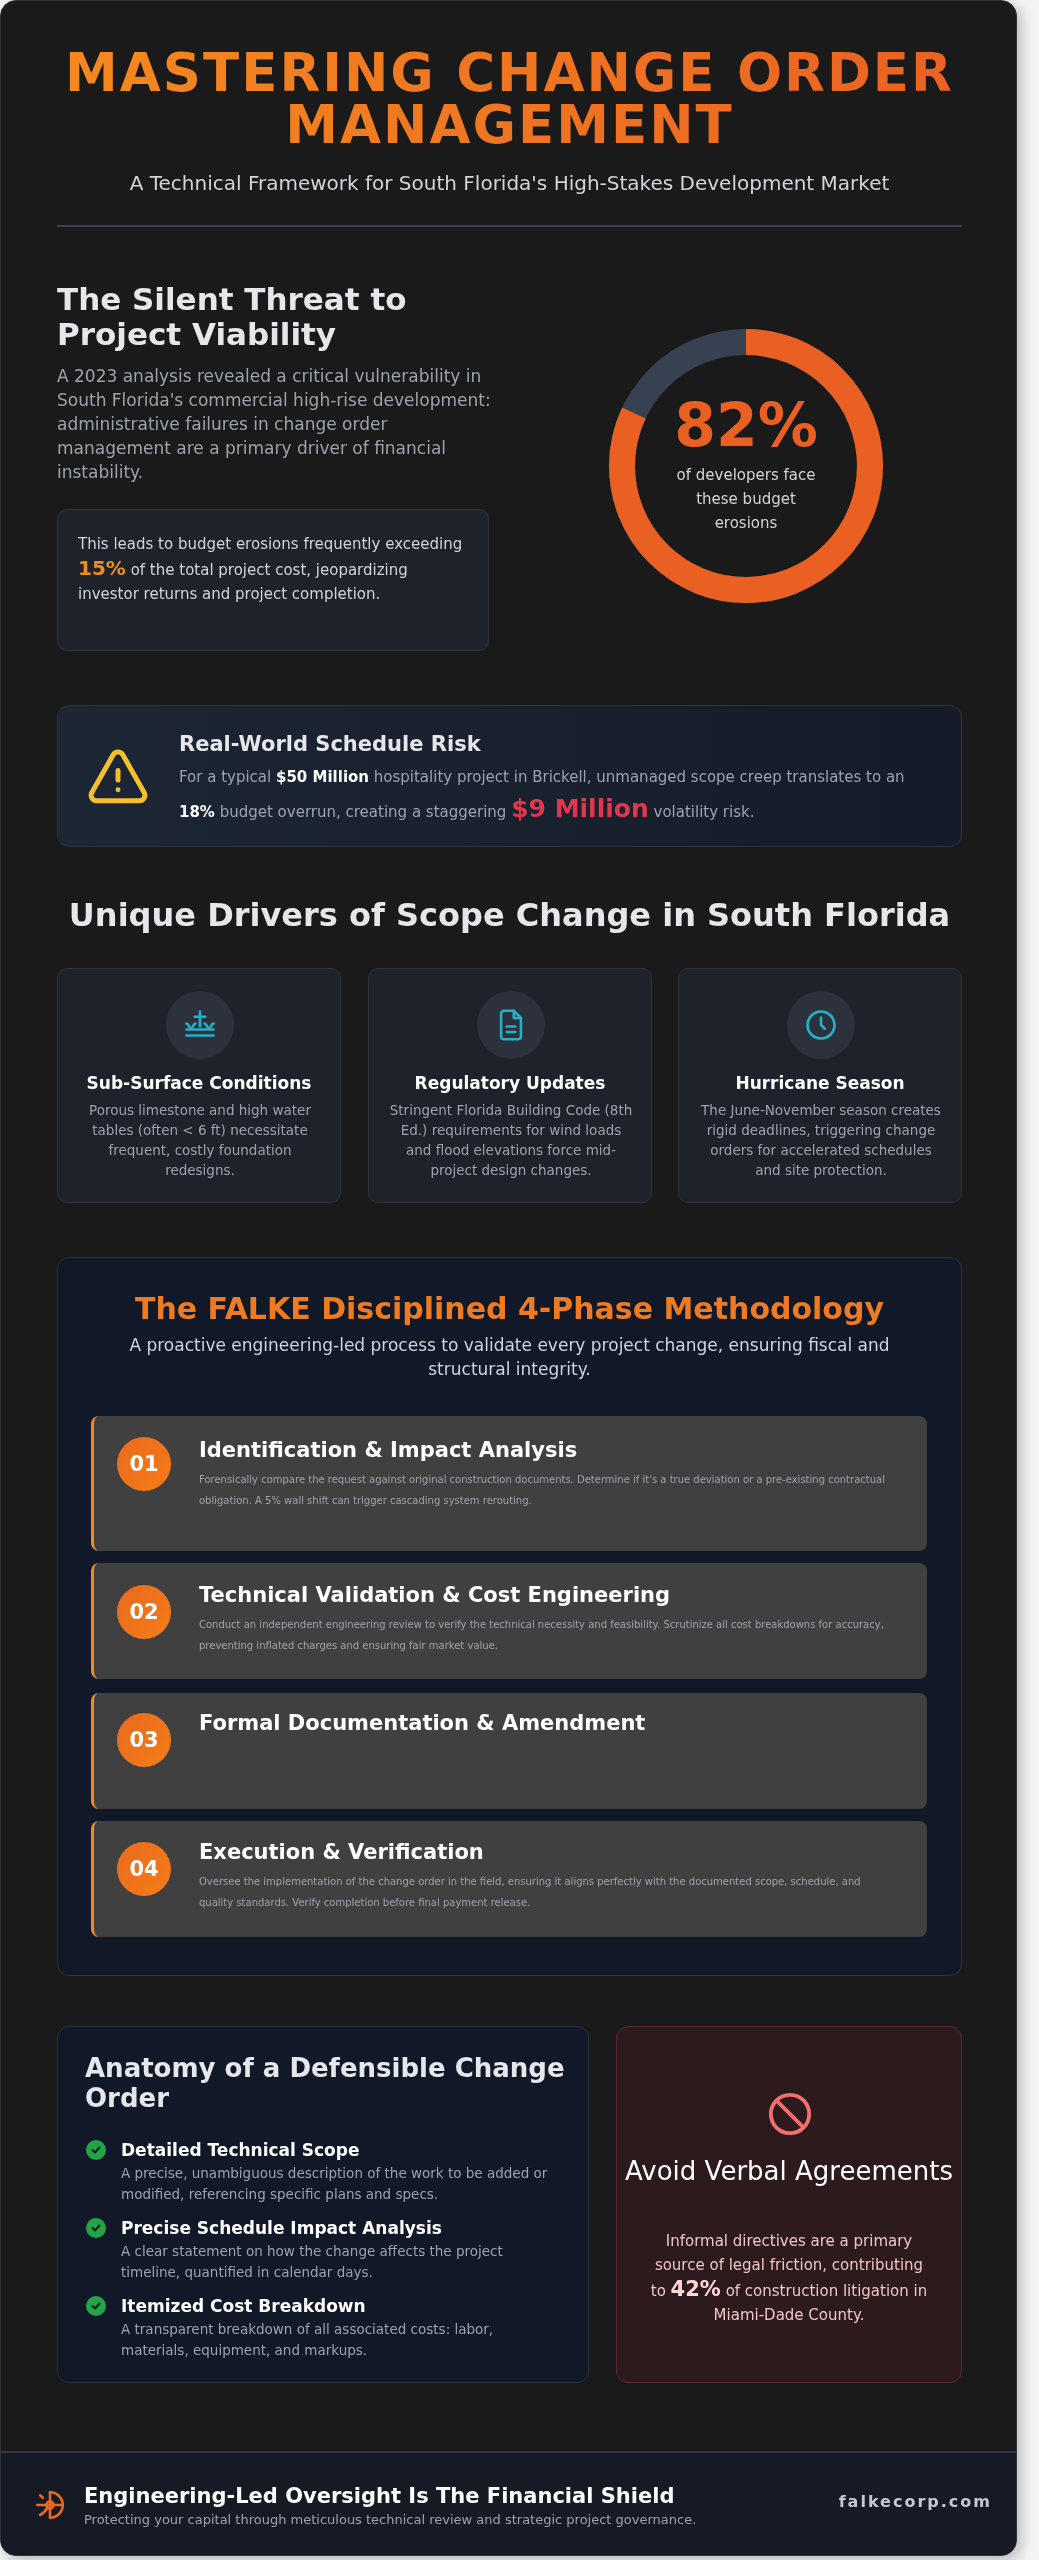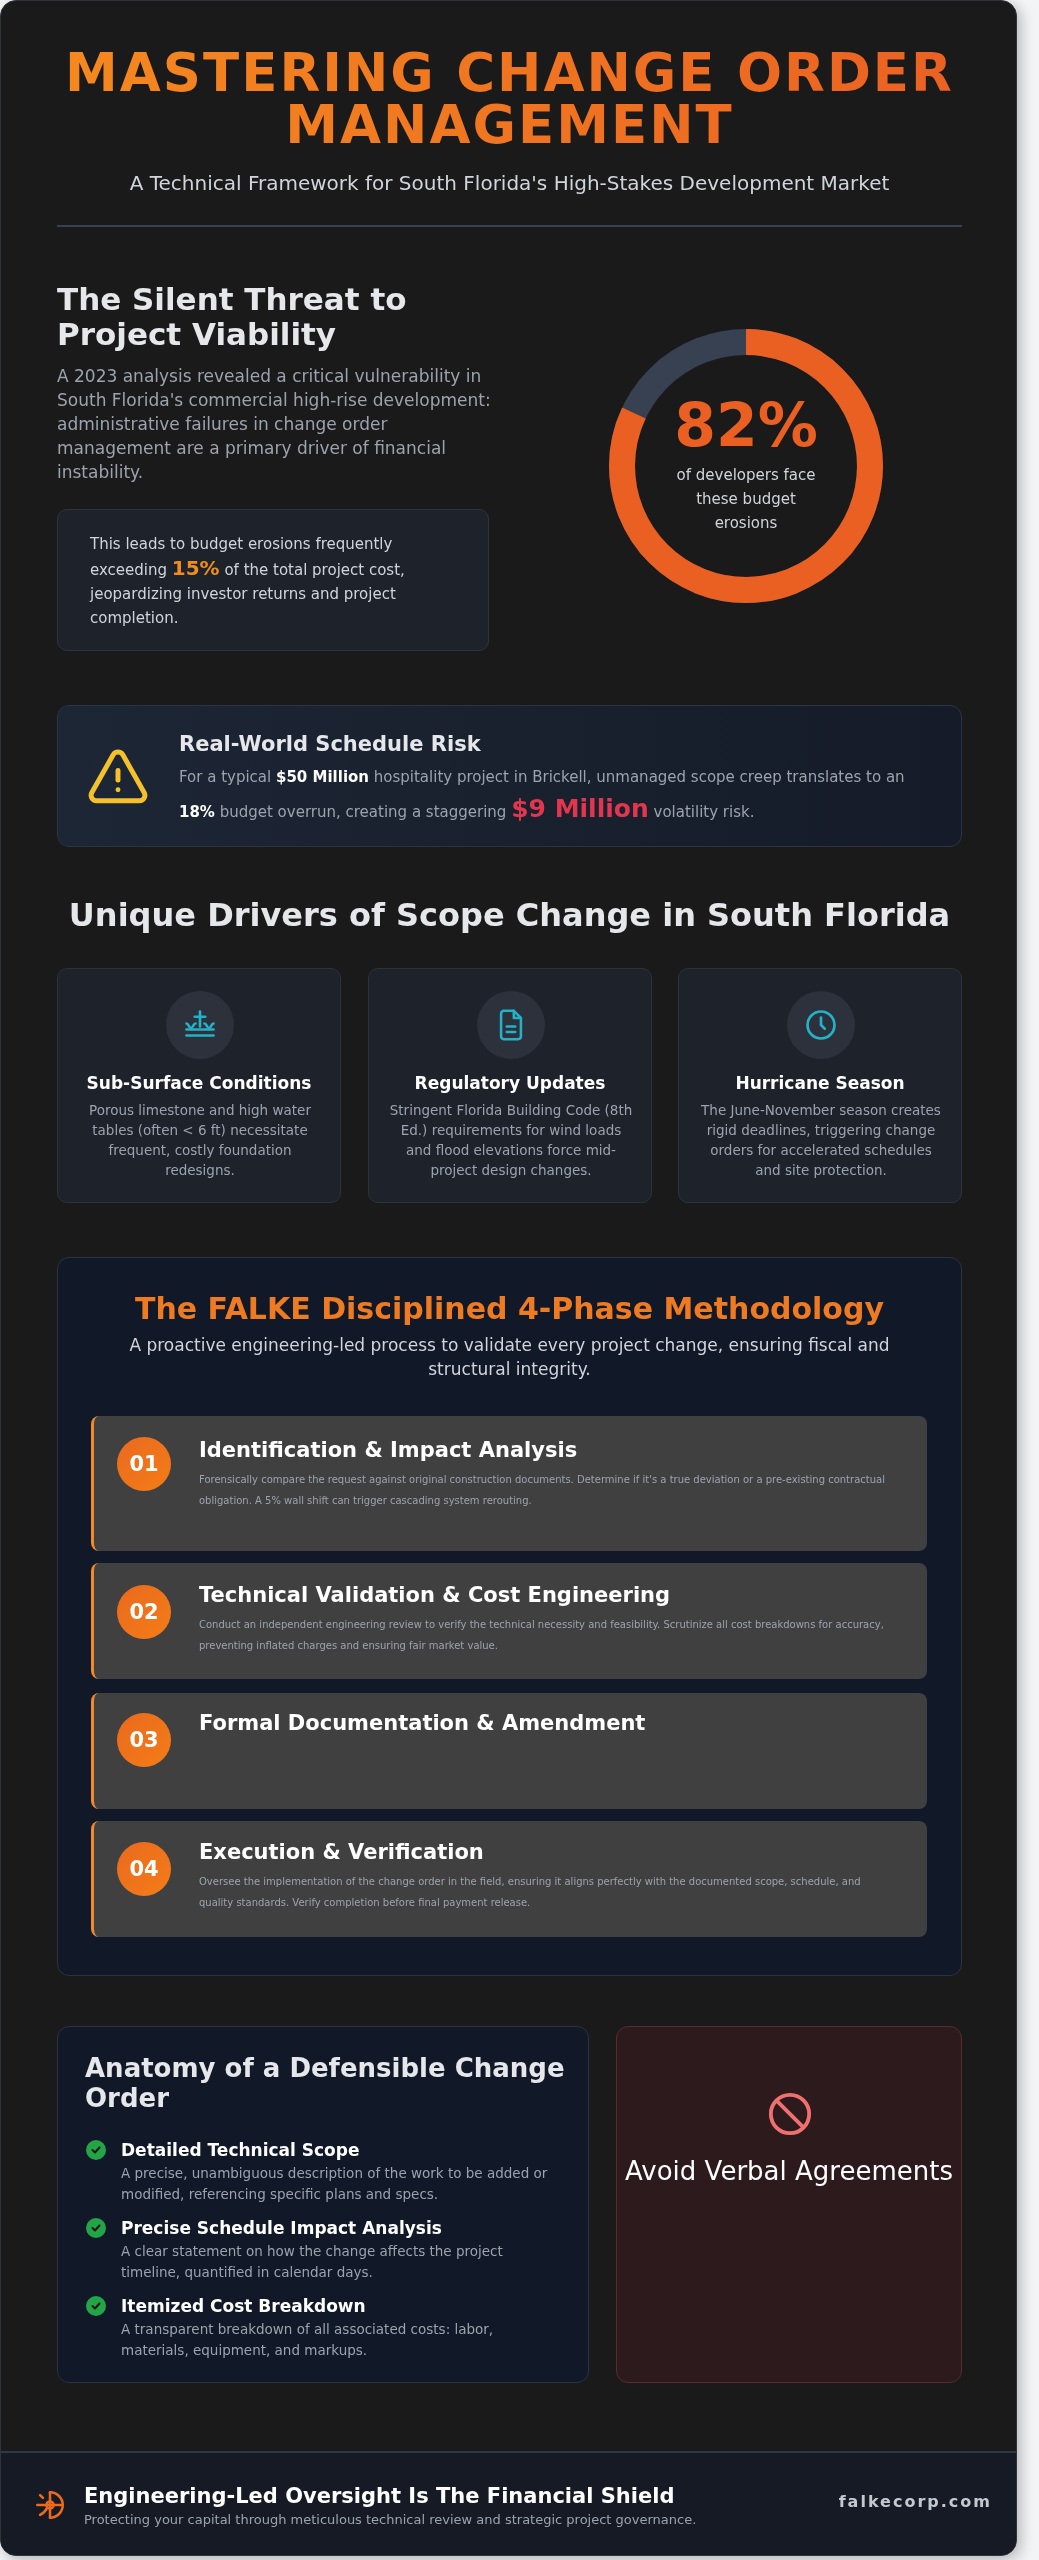--- a/index.html
+++ b/index.html
@@ -17,21 +17,21 @@
     font-size: 53px; font-weight: bold; line-height: 52px; letter-spacing: 2px;
     color: #f07a1e;
     background: linear-gradient(90deg, #f58b1f, #ea5f22);
     -webkit-background-clip: text; background-clip: text; -webkit-text-fill-color: transparent;
   }
   .subtitle { left: 0; width: 1017px; top: 170px; text-align: center; font-size: 20px; color: #d1d5db; font-family: "DejaVu Sans", sans-serif; }
   .hr { left: 56px; width: 905px; top: 224px; height: 2px; background: #374151; }
   
   .threat-title { left: 56px; top: 281px; font-size: 31px; font-weight: bold; line-height: 35px; color: #e5e7eb; width: 440px; }
   .threat-body { left: 56px; top: 363px; width: 440px; font-size: 17px; line-height: 24px; color: #9ca3af; }
-  .callout { left: 56px; top: 508px; width: 432px; height: 142px; background: #1e232b; border: 1px solid #2d3440; border-radius: 10px; padding: 22px 32px; font-size: 15px; line-height: 24px; color: #d1d5db; }
+  .callout { left: 56px; top: 508px; width: 432px; height: 142px; background: #1e232b; border: 1px solid #2d3440; border-radius: 10px; padding: 22px 20px; font-size: 15px; line-height: 24px; color: #d1d5db; }
   .callout .hl { color: #f28c1c; font-weight: bold; font-size: 20px; }
   .donut { left: 608px; top: 328px; width: 274px; height: 274px; }
   .donut-center { left: 608px; top: 390px; width: 274px; text-align: center; }
   .donut-pct { font-size: 60px; font-weight: bold; color: #ea5f22; line-height: 68px; }
   .donut-sub { font-size: 15px; color: #d1d5db; line-height: 24px; width: 140px; margin: 4px auto 0; }
   
   .risk { left: 56px; top: 704px; width: 905px; height: 142px; border-radius: 12px; border: 1px solid #2b3444;
           background: linear-gradient(90deg, #1d2635, #151b28); }
   .risk-icon { left: 84px; top: 742px; width: 66px; height: 66px; }
   .risk-title { left: 178px; top: 731px; font-size: 21px; font-weight: bold; color: #e5e7eb; }
@@ -204,20 +204,23 @@
   </div>
   <div class="abs a-title" style="left:120px;top:2295px;">Itemized Cost Breakdown</div>
   <div class="abs a-desc" style="left:120px;top:2318px;">A transparent breakdown of all associated costs: labor, materials, equipment, and markups.</div>
 
   <div class="abs verbal"></div>
   <svg class="abs" style="left:766px;top:2090px;" width="46" height="46" viewBox="0 0 24 24" fill="none" stroke="#f07070" stroke-width="2">
     <circle cx="12" cy="12" r="10"></circle>
       <line x1="5" y1="5" x2="19" y2="19"></line>
   </svg>
   <div class="abs v-title">Avoid Verbal Agreements</div>
+  <div class="abs v-body">
+    <span>Informal directives are a primary source of legal friction, contributing to </span><span class="big">42%</span><span> of construction litigation in Miami-Dade County.</span>
+  </div>
 
   <div class="abs footer"></div>
   <svg class="abs" style="left:32px;top:2487px;" width="34" height="34" viewBox="0 0 24 24" fill="none" stroke="#ea6a1f" stroke-width="1.8" stroke-linecap="round">
     <path d="M12 3a9 9 0 0 1 0 18"></path>
       <path d="M12 3v18"></path>
       <path d="M3 12h18"></path>
     <circle cx="12" cy="12" r="2.5"></circle>
       <path d="M5 19c2-1 4-3 5-5"></path>
       <path d="M5 5l2 2"></path>
   </svg>

